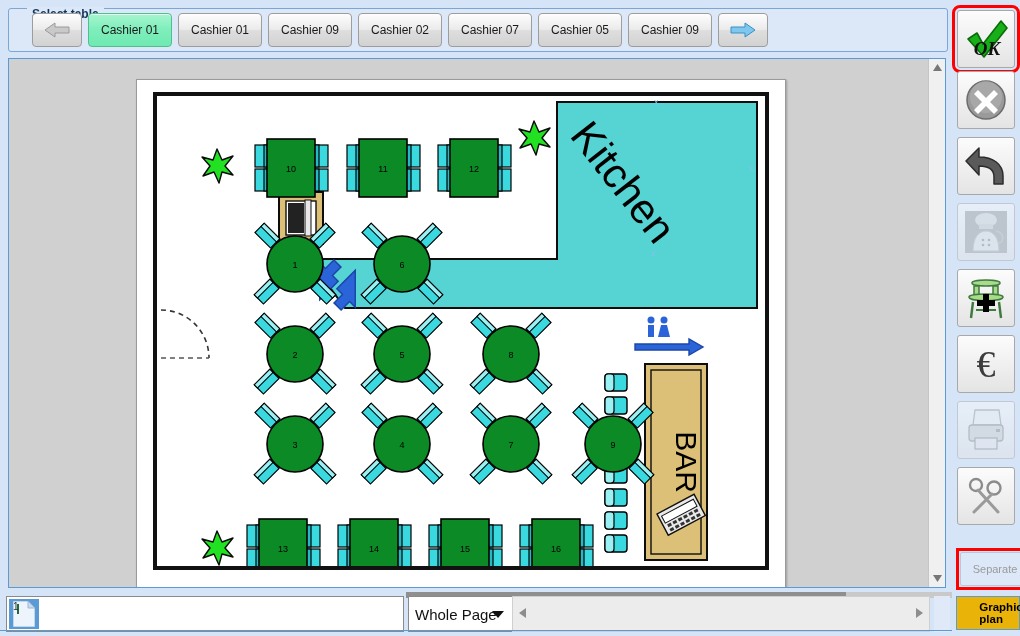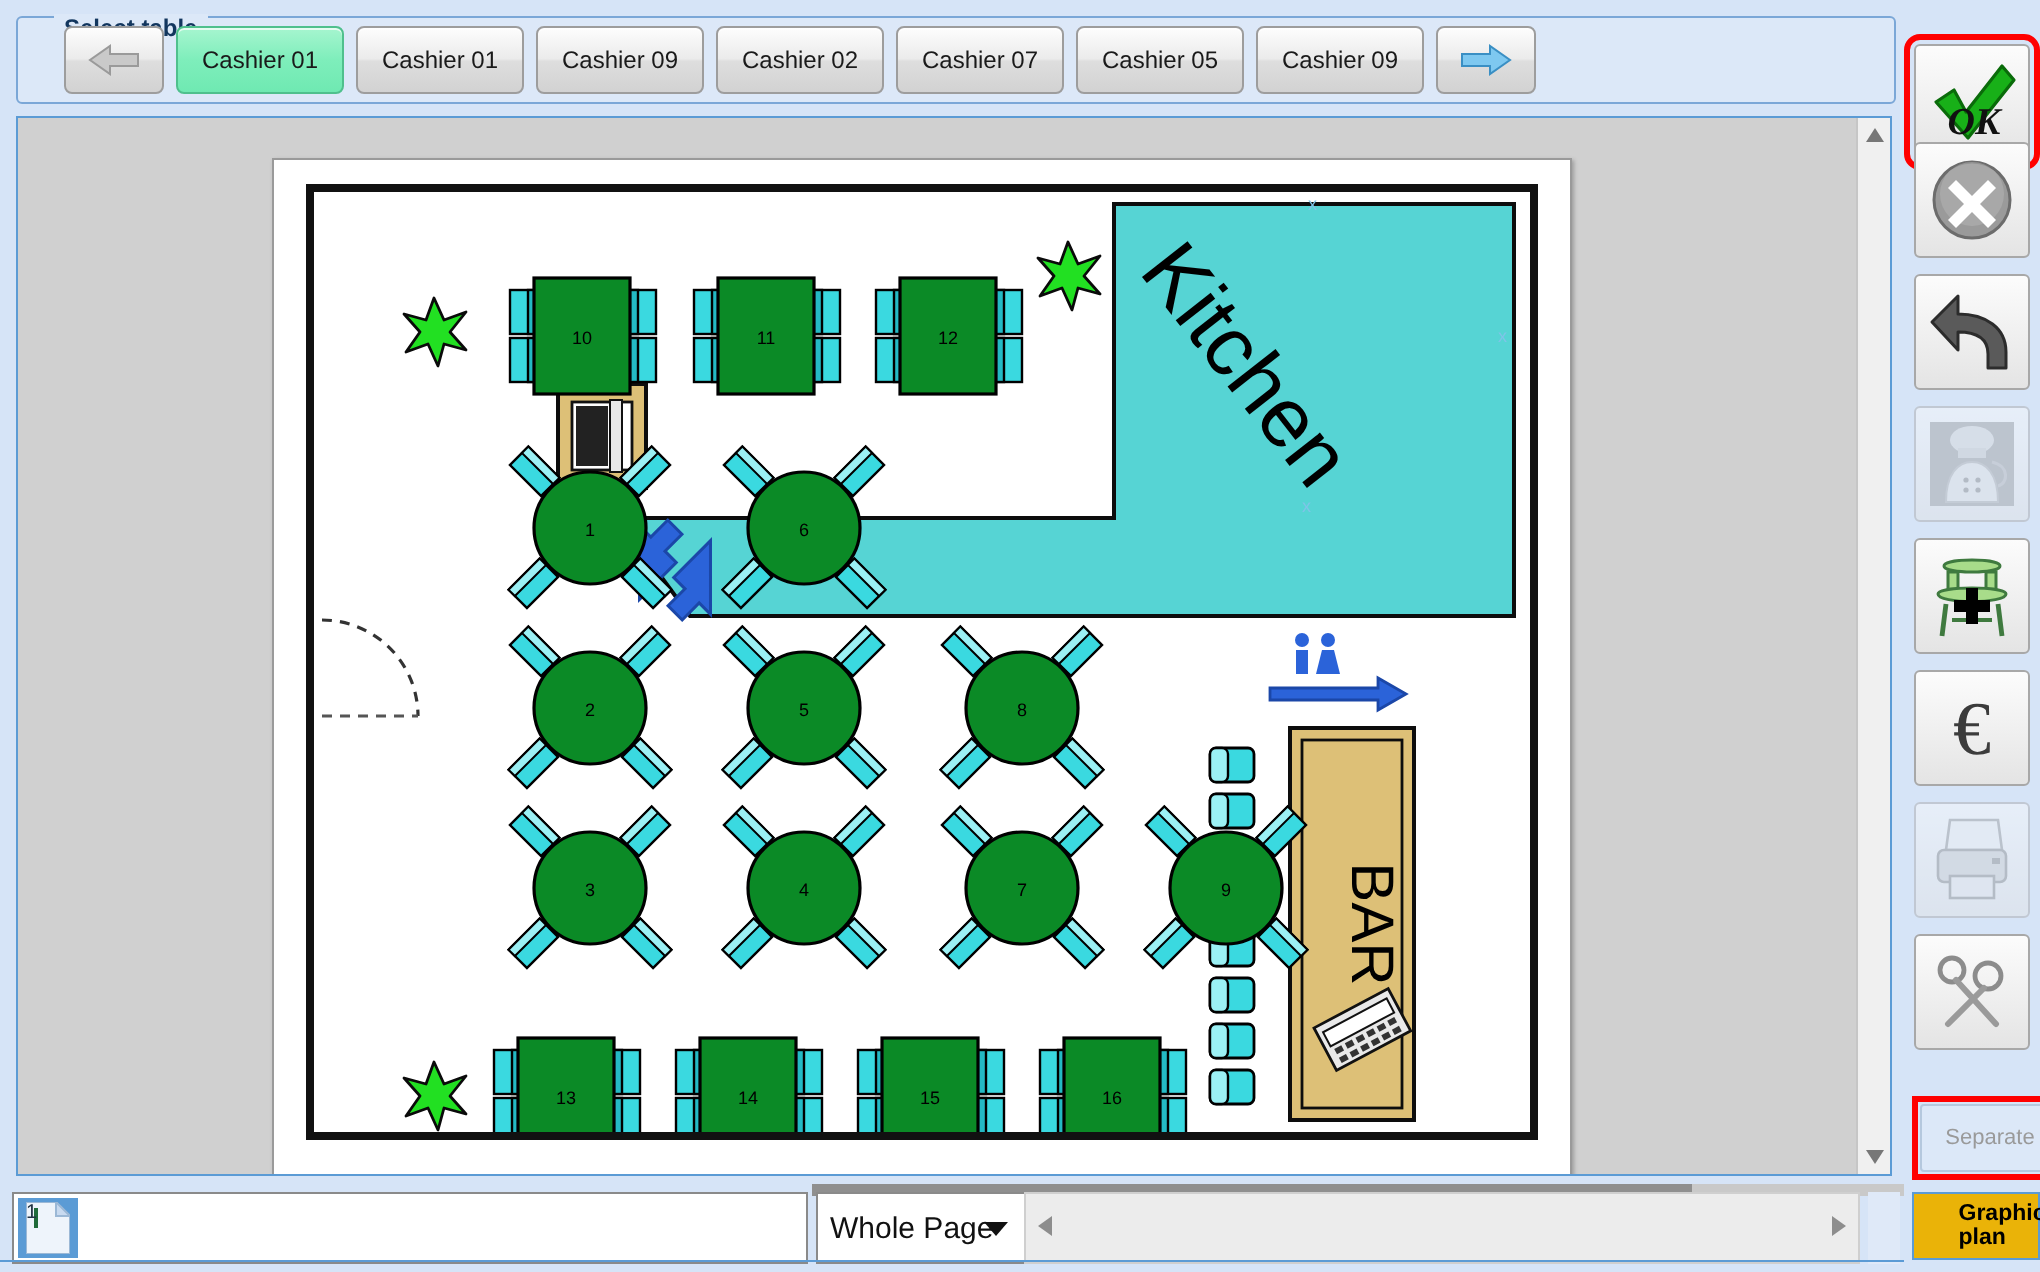--- a/index.html
+++ b/index.html
@@ -552,21 +552,21 @@
     <svg class="hsarrow" style="right:6px" width="7" height="10" viewBox="0 0 7 10">
       <polygon points="7,5 0,0 0,10" fill="#8d8d8d"></polygon>
     </svg>
   </div>
   <div id="hsthumbtrack"></div>
 </div>
 <div id="bluerule"></div>
 
 <div id="sidebar">
 
-  <div class="sbtn hl" style="top:22px">
+  <div class="sbtn hl" style="top:10px">
     <svg width="46" height="44" viewBox="0 0 46 44">
       <path d="M5,22 L14,16 L20,27 L38,4 L44,11 L21,40 Z" fill="#18b018" stroke="#0a6b0a" stroke-width="1.6" stroke-linejoin="round"></path>
       <text x="24" y="38" font-family="Liberation Serif, serif" font-size="19" font-style="italic" font-weight="bold" fill="#111" text-anchor="middle">OK</text>
     </svg>
   </div>
 
   <div class="sbtn" style="top:71px">
     <svg width="44" height="44" viewBox="0 0 44 44">
       <circle cx="22" cy="22" r="19" fill="#9a9a9a" stroke="#6c6c6c" stroke-width="1.5"></circle>
       <circle cx="22" cy="19" r="16" fill="#b4b4b4" opacity=".55"></circle>

